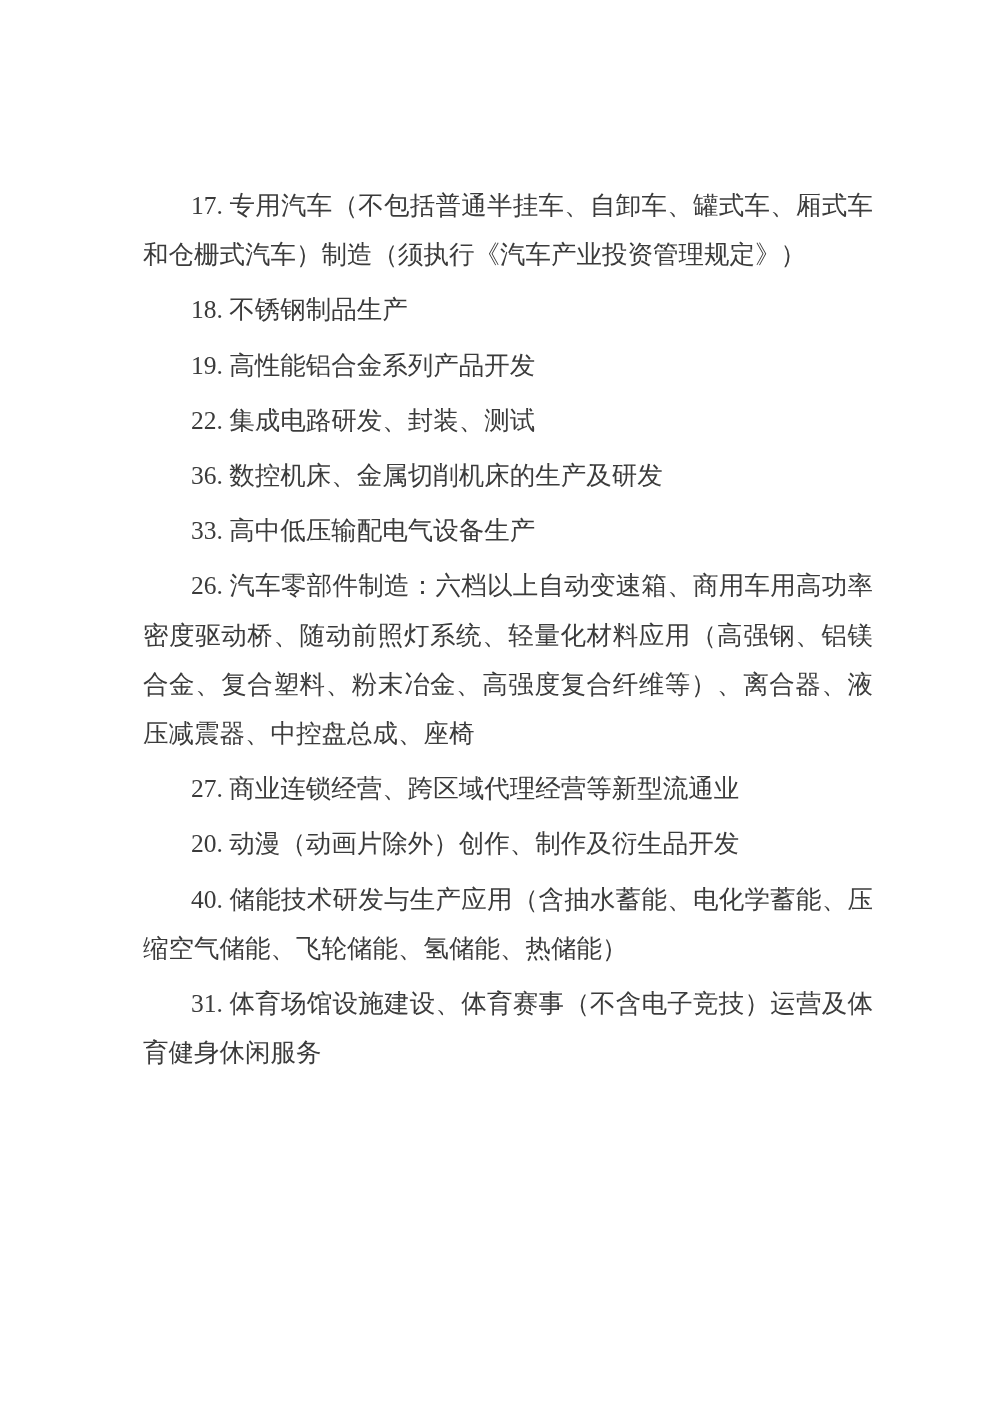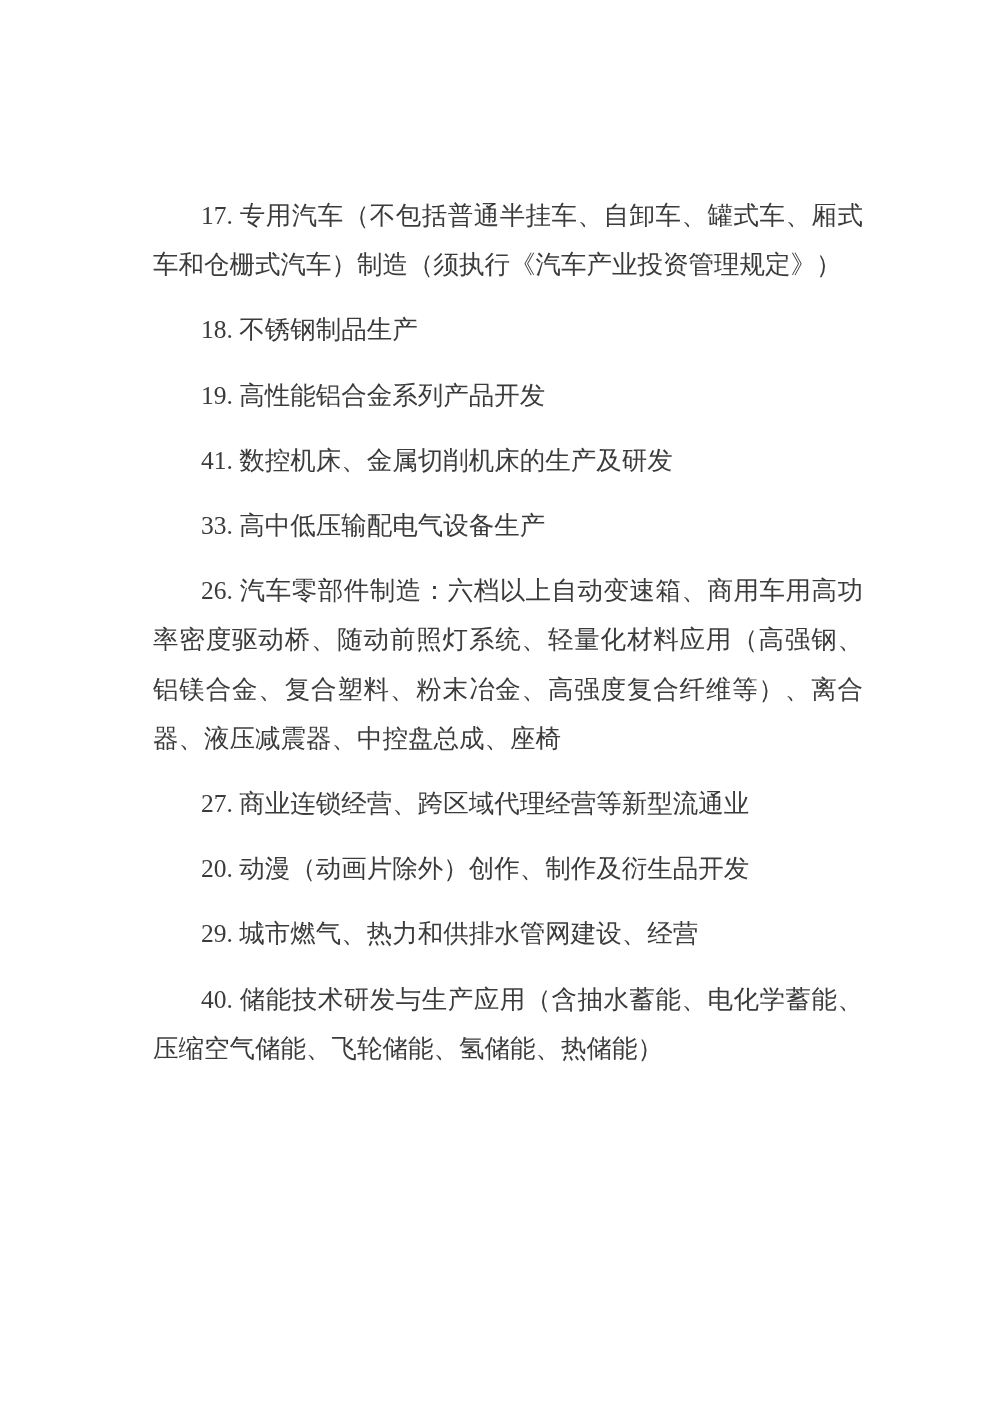--- a/index.html
+++ b/index.html
@@ -16,39 +16,40 @@
     font-family: "Liberation Serif", "DejaVu Serif", serif;
     color: #3b3b3b;
   }
   .content {
     position: absolute;
     left: 137px;
     top: 175px;
     width: 742px;
   }
   .content p {
-    margin: 16px;
+    margin: 6px;
     padding: 0;
     font-size: 25.5px;
     line-height: 49.2px;
     text-indent: 48px;
     text-align: justify;
     letter-spacing: 0;
     word-break: normal;
   }
 </style>
 </head>
 <body>
 
 <div class="page">
   <div class="content">
     <p>17. 专用汽车（不包括普通半挂车、自卸车、罐式车、厢式车和仓栅式汽车）制造（须执行《汽车产业投资管理规定》）</p>
     <p>18. 不锈钢制品生产</p>
     <p>19. 高性能铝合金系列产品开发</p>
-    <p>41. 数控机床、金属切削机床的生产及研发</p>
+    <p>22. 集成电路研发、封装、测试</p>
+    <p>36. 数控机床、金属切削机床的生产及研发</p>
     <p>33. 高中低压输配电气设备生产</p>
     <p>26. 汽车零部件制造：六档以上自动变速箱、商用车用高功率密度驱动桥、随动前照灯系统、轻量化材料应用（高强钢、铝镁合金、复合塑料、粉末冶金、高强度复合纤维等）、离合器、液压减震器、中控盘总成、座椅</p>
     <p>27. 商业连锁经营、跨区域代理经营等新型流通业</p>
     <p>20. 动漫（动画片除外）创作、制作及衍生品开发</p>
-    <p>29. 城市燃气、热力和供排水管网建设、经营</p>
     <p>40. 储能技术研发与生产应用（含抽水蓄能、电化学蓄能、压缩空气储能、飞轮储能、氢储能、热储能）</p>
+    <p>31. 体育场馆设施建设、体育赛事（不含电子竞技）运营及体育健身休闲服务</p>
   </div>
 </div>
 
 </body></html>

